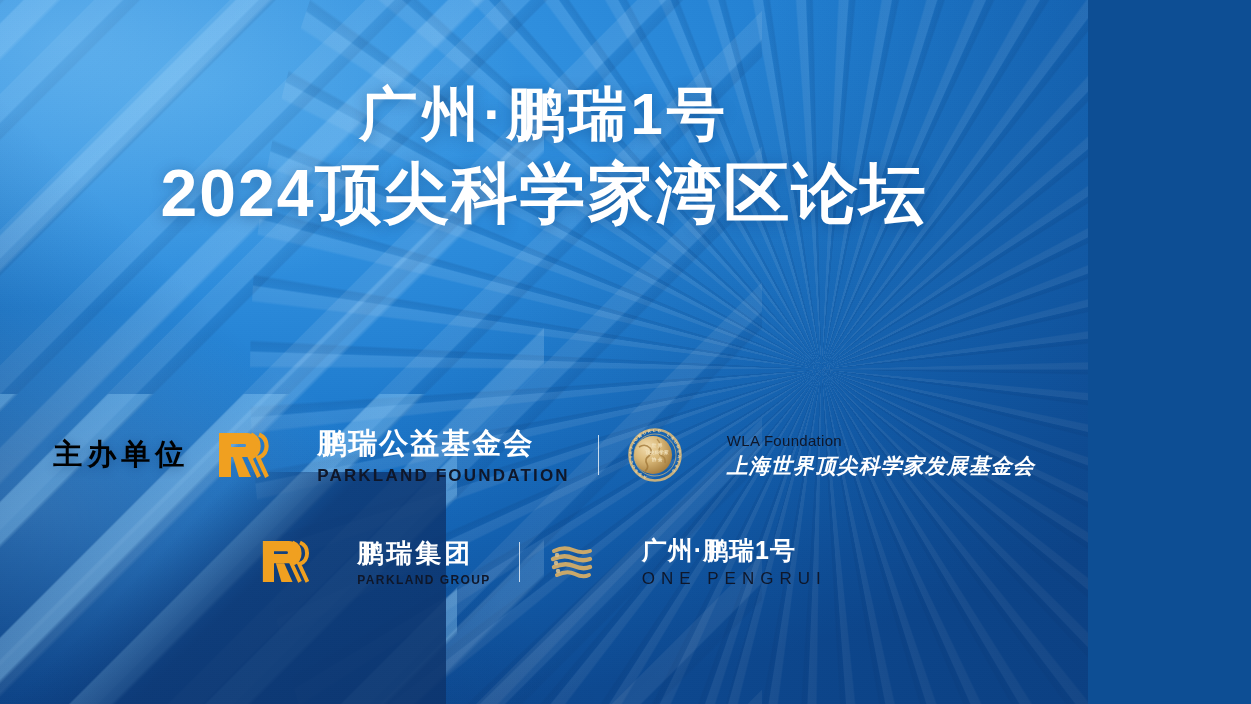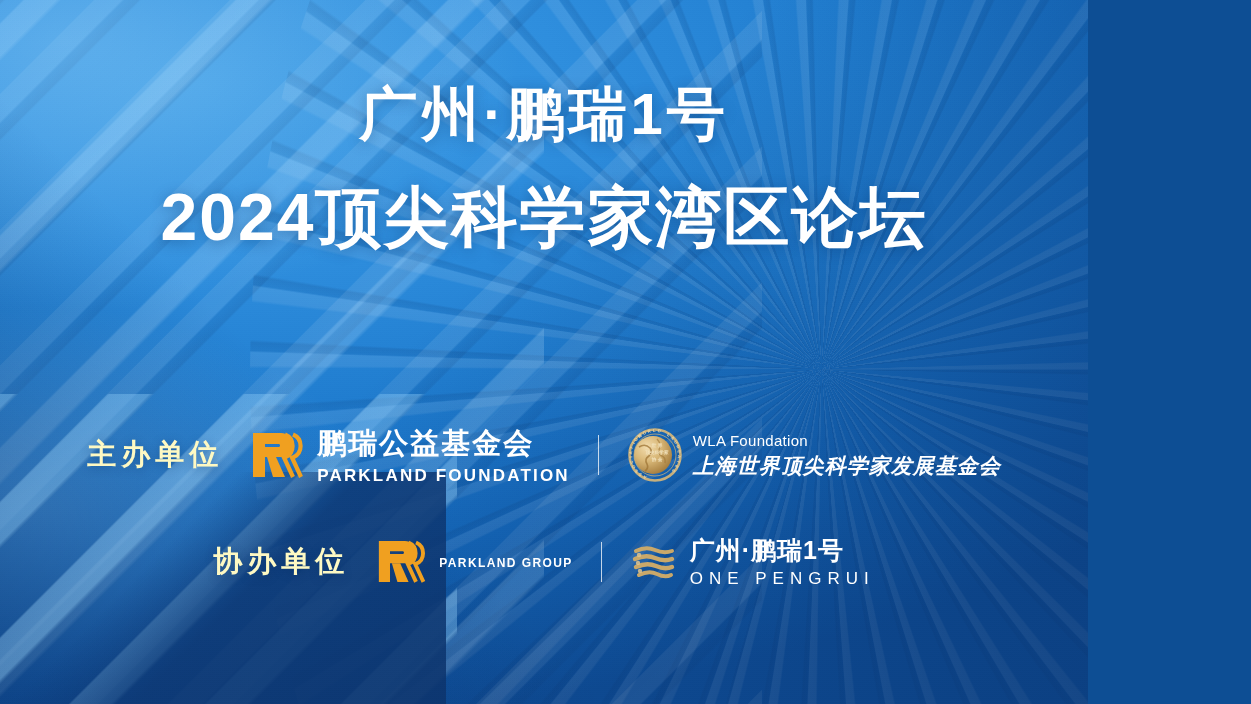--- a/index.html
+++ b/index.html
@@ -133,69 +133,70 @@
     font-weight:700;
     letter-spacing:4px;
     line-height:1.25;
     white-space:nowrap;
   }
   .title-line2 {
     font-size:66px;
     font-weight:700;
     letter-spacing:2px;
     line-height:1.3;
-    margin-top:24px;
+    margin-top:0;
     white-space:nowrap;
   }
 
   .sponsors {
     position:absolute;
     left:0; right:0;
     top:424px;
     display:flex;
     flex-direction:column;
     gap:48px;
   }
 
   .sponsor-row {
     display:flex;
     align-items:center;
     justify-content:center;
     gap:28px;
   }
   .row-label {
-    color:#fef9c3;
+    color:#000000;
     font-size:29px;
     font-weight:700;
     letter-spacing:5px;
     white-space:nowrap;
     text-shadow:0 2px 10px rgba(6,40,92,.35);
   }
   .divider {
     width:1px;
     height:40px;
     background:rgba(255,255,255,.75);
   }
   .logo {
     display:flex;
     align-items:center;
     gap:10px;
   }
   .logo-text {
     display:flex;
     flex-direction:column;
     justify-content:center;
+    margin-left:34px;
   }
   .logo-cn {
     color:#ffffff;
     font-weight:700;
     white-space:nowrap;
   }
   .logo-en {
-    color:#ffffff;
+    color:#0f172a;
     white-space:nowrap;
   }
 
   
   .pk-mark { display:block; }
 
   
   .wla-globe { display:block; }
 
   
@@ -311,36 +312,36 @@
           </span>
           <span class="logo-text">
             <span class="logo-en">WLA Foundation</span>
             <span class="logo-cn">上海世界顶尖科学家发展基金会</span>
           </span>
         </div>
       </div>
 
       <div class="sponsor-row row-main">
 
-        <div class="row-label">协办单位</div>
 
         <div class="logo row-co">
           <span>
             <svg class="pk-mark" width="52" height="45" viewBox="0 0 56 48" aria-hidden="true">
               <g fill="#F0A020">
                 <path d="M2,2 H30 a12,12 0 0 1 0,24 H14 V46 H2 Z M14,13 V16 H28 a1.6,1.6 0 0 0 0,-3 Z"></path>
                 <path d="M16,26 H25 L34,46 H22 Z"></path>
               </g>
               <g fill="none" stroke="#F0A020" stroke-width="4.2">
                 <path d="M34,3.5 a12.5,12.5 0 0 1 0,23 L33,26.5 L42,46"></path>
                 <path d="M42,3.5 a12.5,12.5 0 0 1 0,23 L41,26.5 L50,46"></path>
               </g>
             </svg>
           </span>
           <span class="logo-text">
+            <span class="logo-cn">鹏瑞集团</span>
             <span class="logo-en">PARKLAND GROUP</span>
           </span>
         </div>
 
         <div class="divider"></div>
 
         <div class="logo row-op">
           <span>
             <svg class="op-mark" width="50" height="42" viewBox="0 0 50 42" aria-hidden="true">
               <g fill="none" stroke="#C9A86A" stroke-linecap="round">

